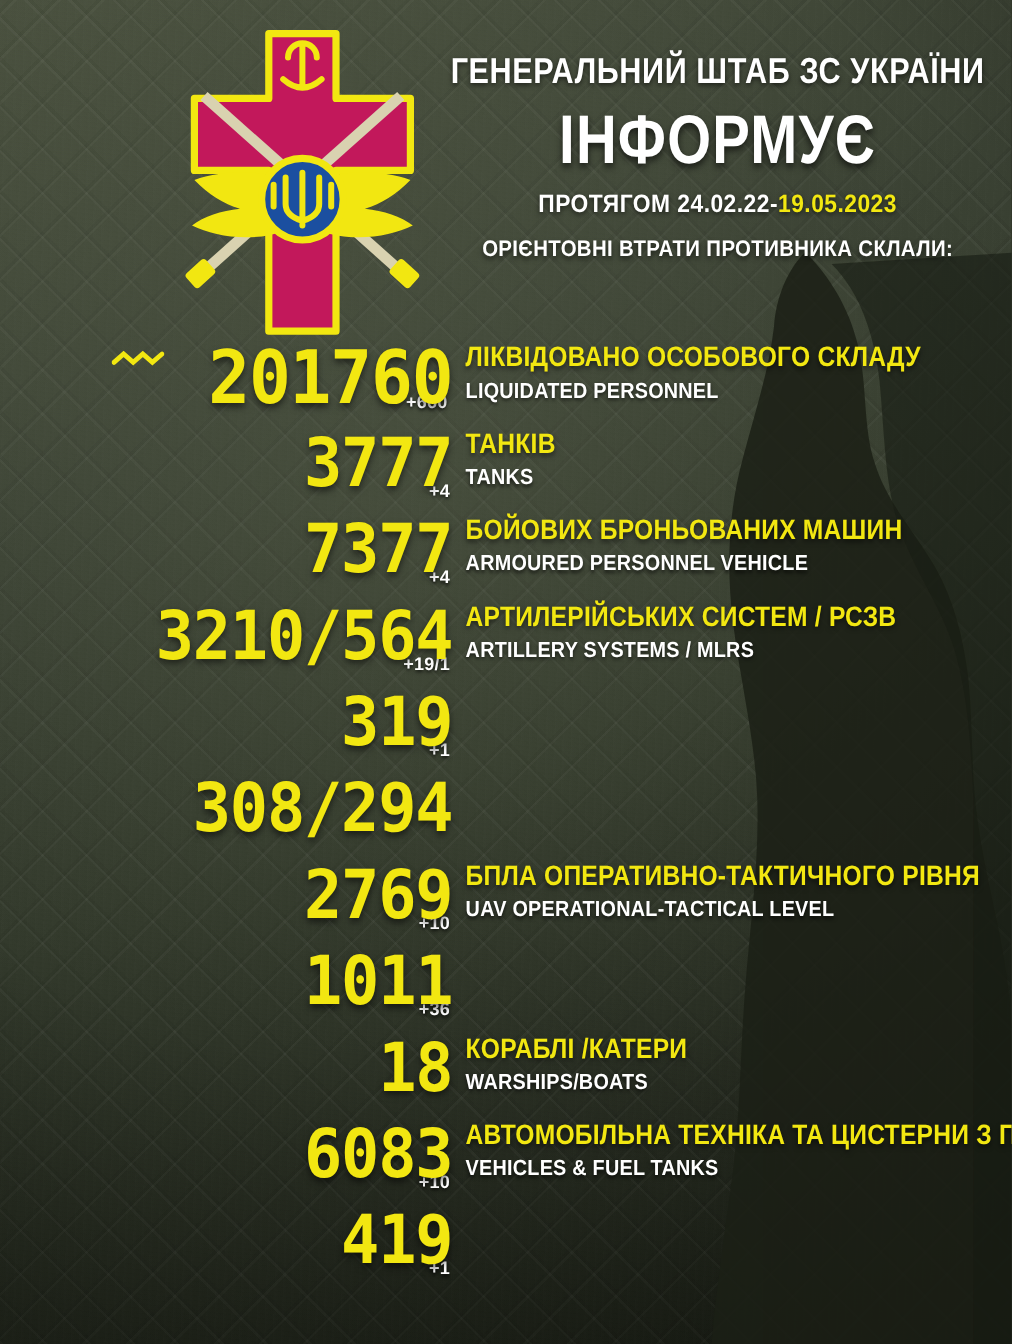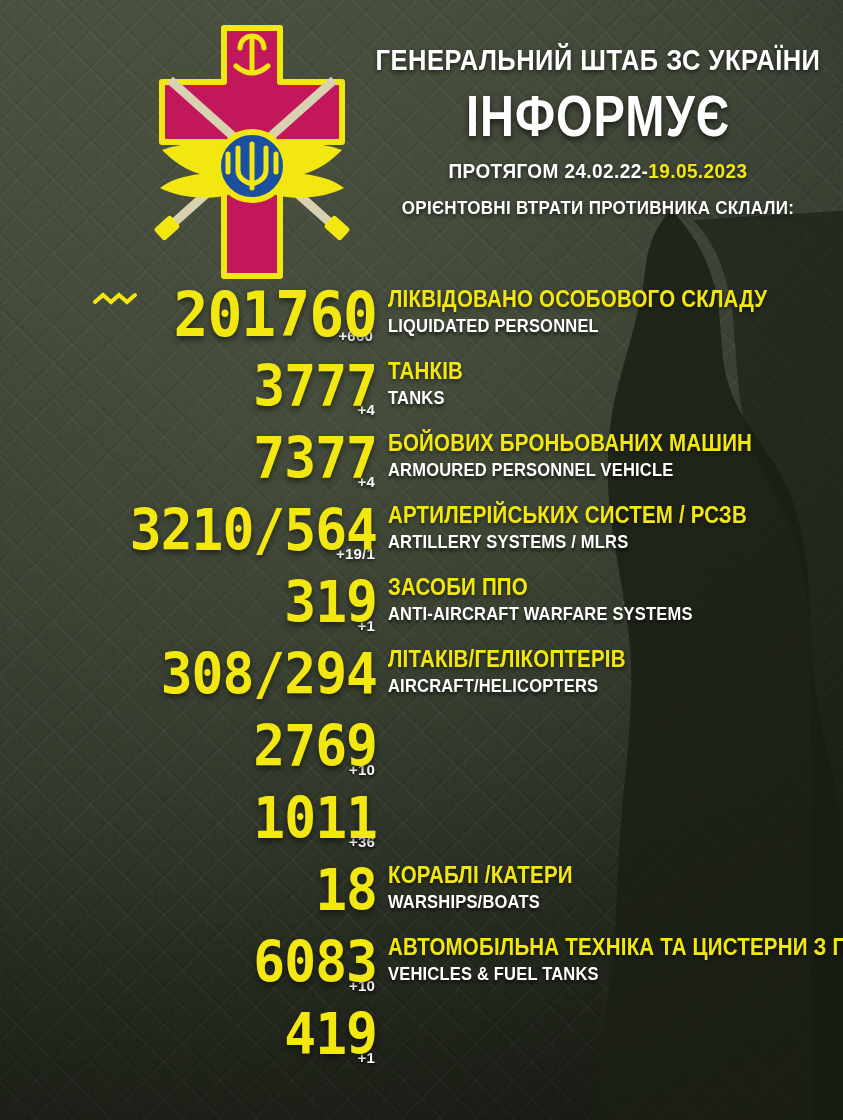--- a/index.html
+++ b/index.html
@@ -285,38 +285,34 @@
       <div class="number">3210/564</div>
       <div class="labels">
         <div class="lab-ua">АРТИЛЕРІЙСЬКИХ СИСТЕМ / РСЗВ</div>
         <div class="lab-en">ARTILLERY SYSTEMS / MLRS</div>
       </div>
     </div>
 
     <div class="row">
       <div class="delta">+1</div>
       <div class="number">319</div>
-      <div class="labels">
-        <div class="lab-ua">ЗАСОБИ ППО</div>
-        <div class="lab-en">ANTI-AIRCRAFT WARFARE SYSTEMS</div>
-      </div>
     </div>
 
     <div class="row">
       <div class="delta"></div>
       <div class="number">308/294</div>
-      <div class="labels">
-        <div class="lab-ua">ЛІТАКІВ/ГЕЛІКОПТЕРІВ</div>
-        <div class="lab-en">AIRCRAFT/HELICOPTERS</div>
-      </div>
     </div>
 
     <div class="row">
       <div class="delta">+10</div>
       <div class="number">2769</div>
+      <div class="labels">
+        <div class="lab-ua">БПЛА ОПЕРАТИВНО-ТАКТИЧНОГО РІВНЯ</div>
+        <div class="lab-en">UAV OPERATIONAL-TACTICAL LEVEL</div>
+      </div>
     </div>
 
     <div class="row">
       <div class="delta">+36</div>
       <div class="number">1011</div>
     </div>
 
     <div class="row">
       <div class="delta"></div>
       <div class="number">18</div>

